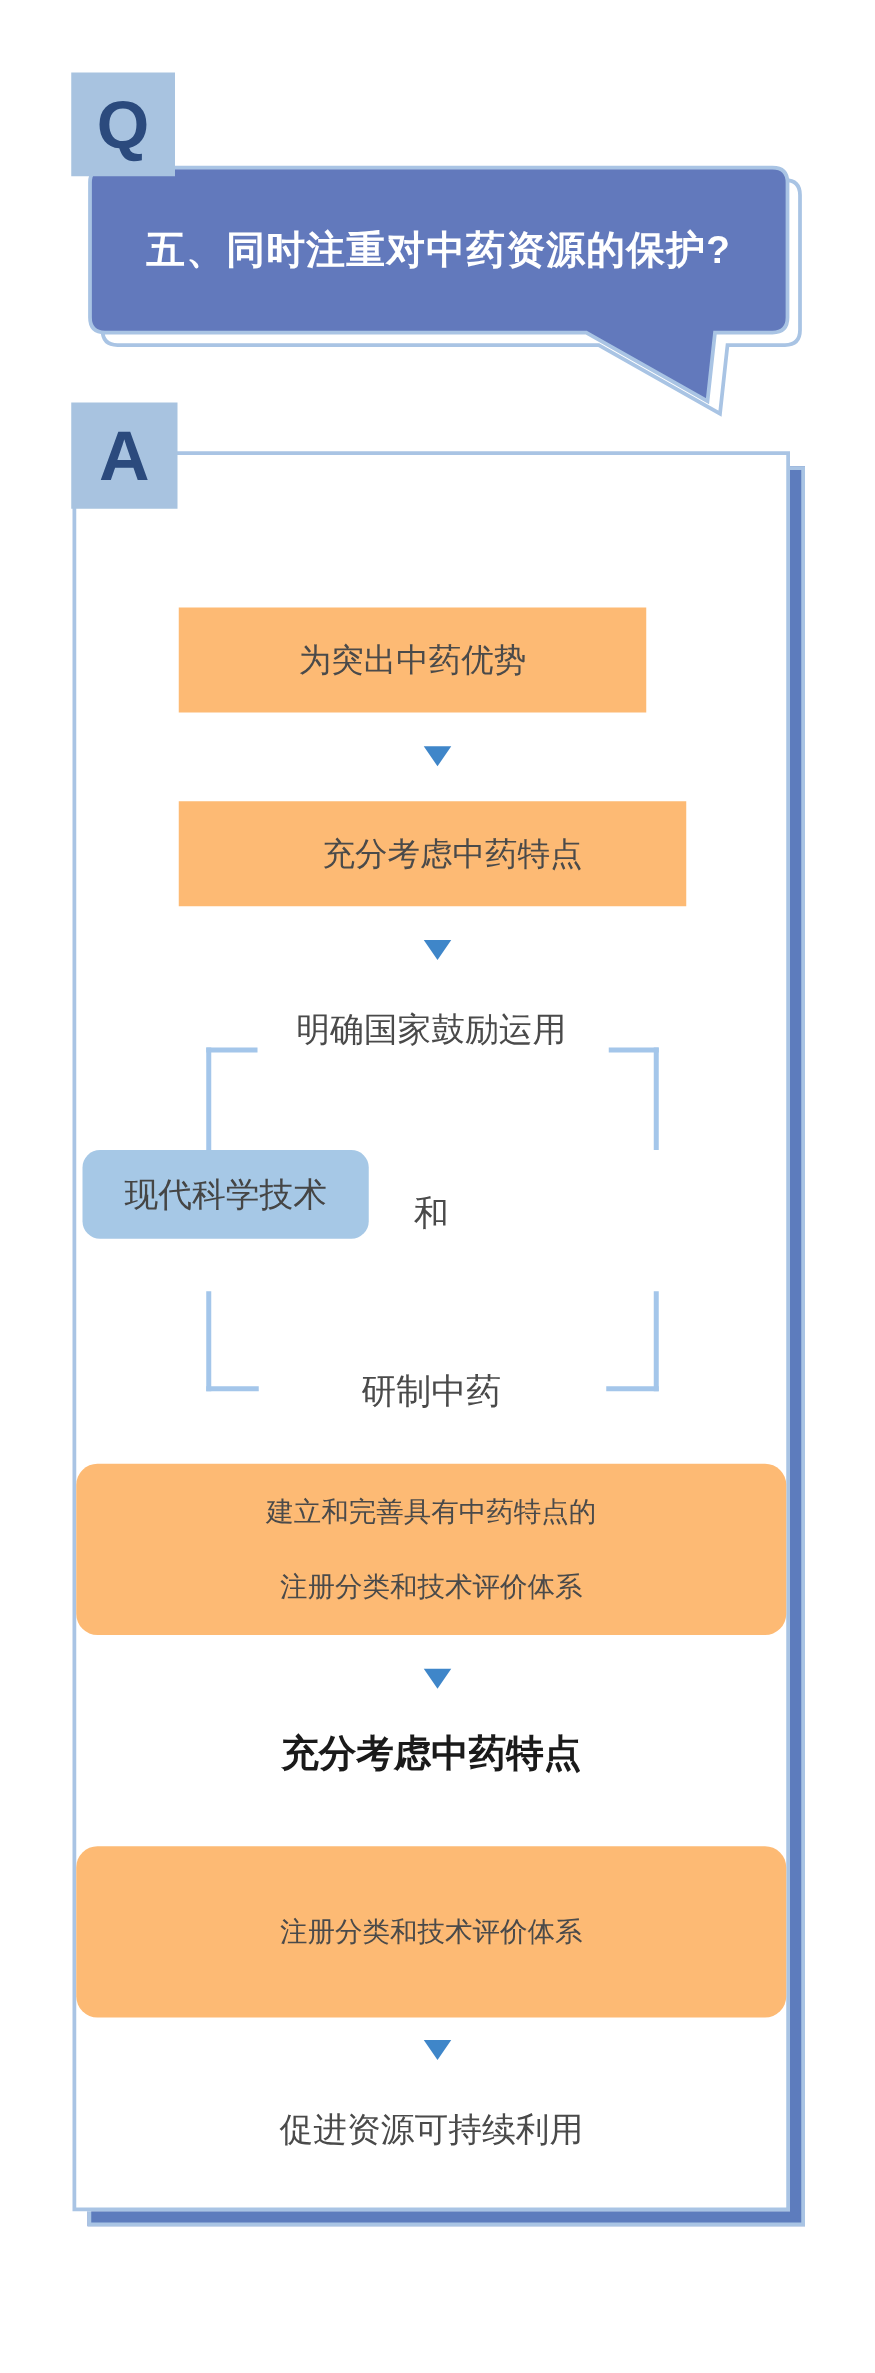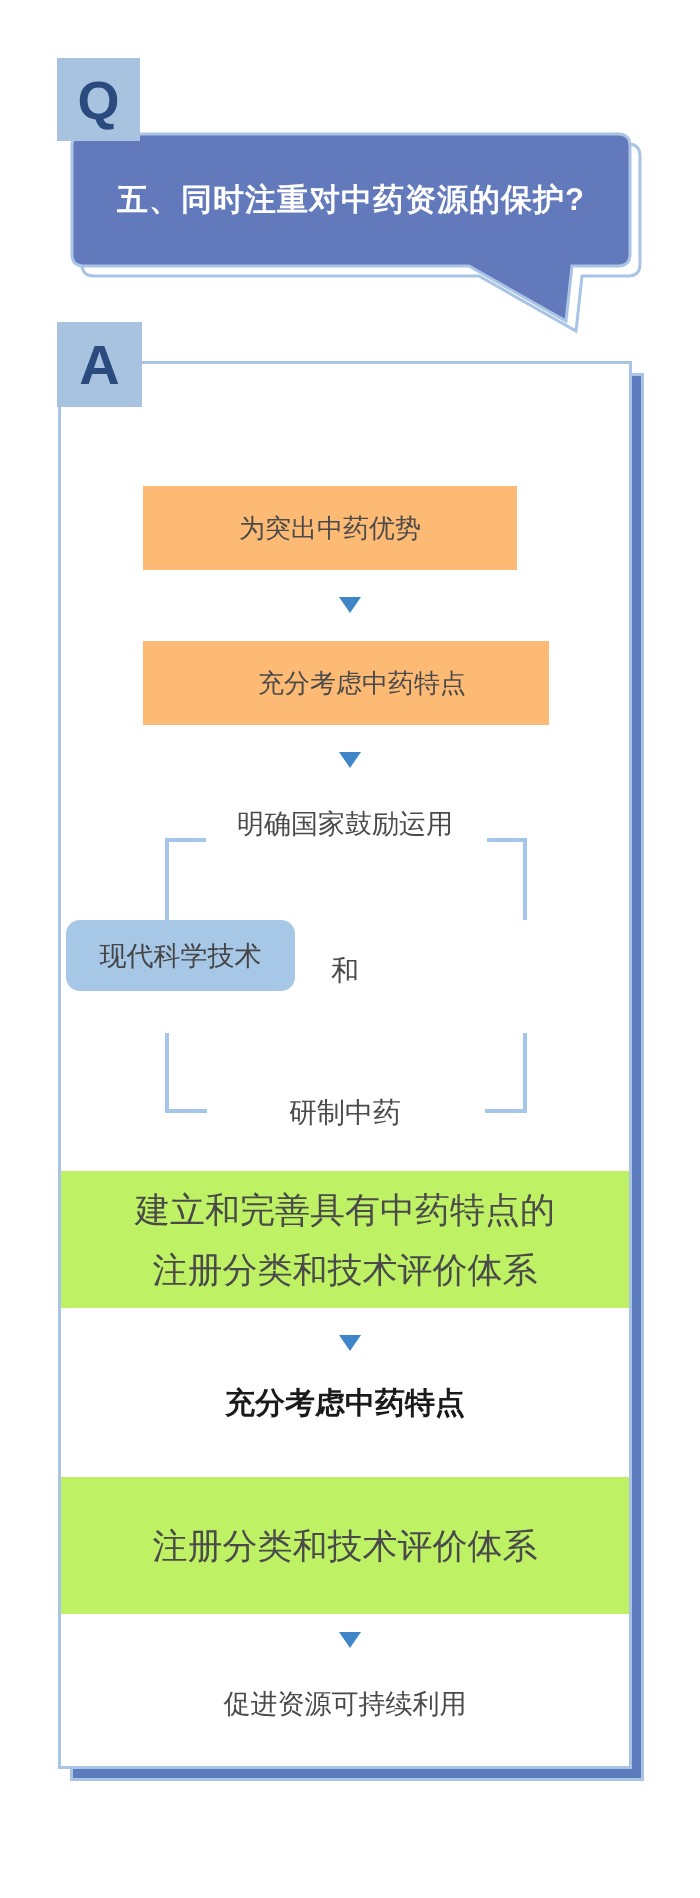--- a/index.html
+++ b/index.html
@@ -30,21 +30,21 @@
     background:#5d7cbd;border:3px solid #a9c4e4;z-index:0;
   }
   
   .flow-box{
     position:absolute;display:flex;flex-direction:column;align-items:center;justify-content:center;
     text-align:center;color:#4a4a4a;z-index:4;
   }
   .pink-strong{background:#fdba74;left:143px;width:374px;height:84px;font-size:26px;}
   #flow-step1{top:486px;}
   #flow-step2{top:641px;padding-left:32px;}
-  .pink-light{background:#bef264;left:61px;width:568px;height:137px;font-size:35px;line-height:60px;}
+  .pink-light{background:#fdba74;left:61px;width:568px;height:137px;font-size:22px;line-height:60px;border-radius:17px;}
   #flow-step3{top:1171px;}
   #flow-step4{top:1477px;}
   .down-arrow{
     position:absolute;left:339px;width:0;height:0;z-index:4;
     border-left:11px solid transparent;border-right:11px solid transparent;
     border-top:16px solid #3f86c9;
   }
   #arrow-1{top:597px;}
   #arrow-2{top:752px;}
   #arrow-3{top:1335px;}

